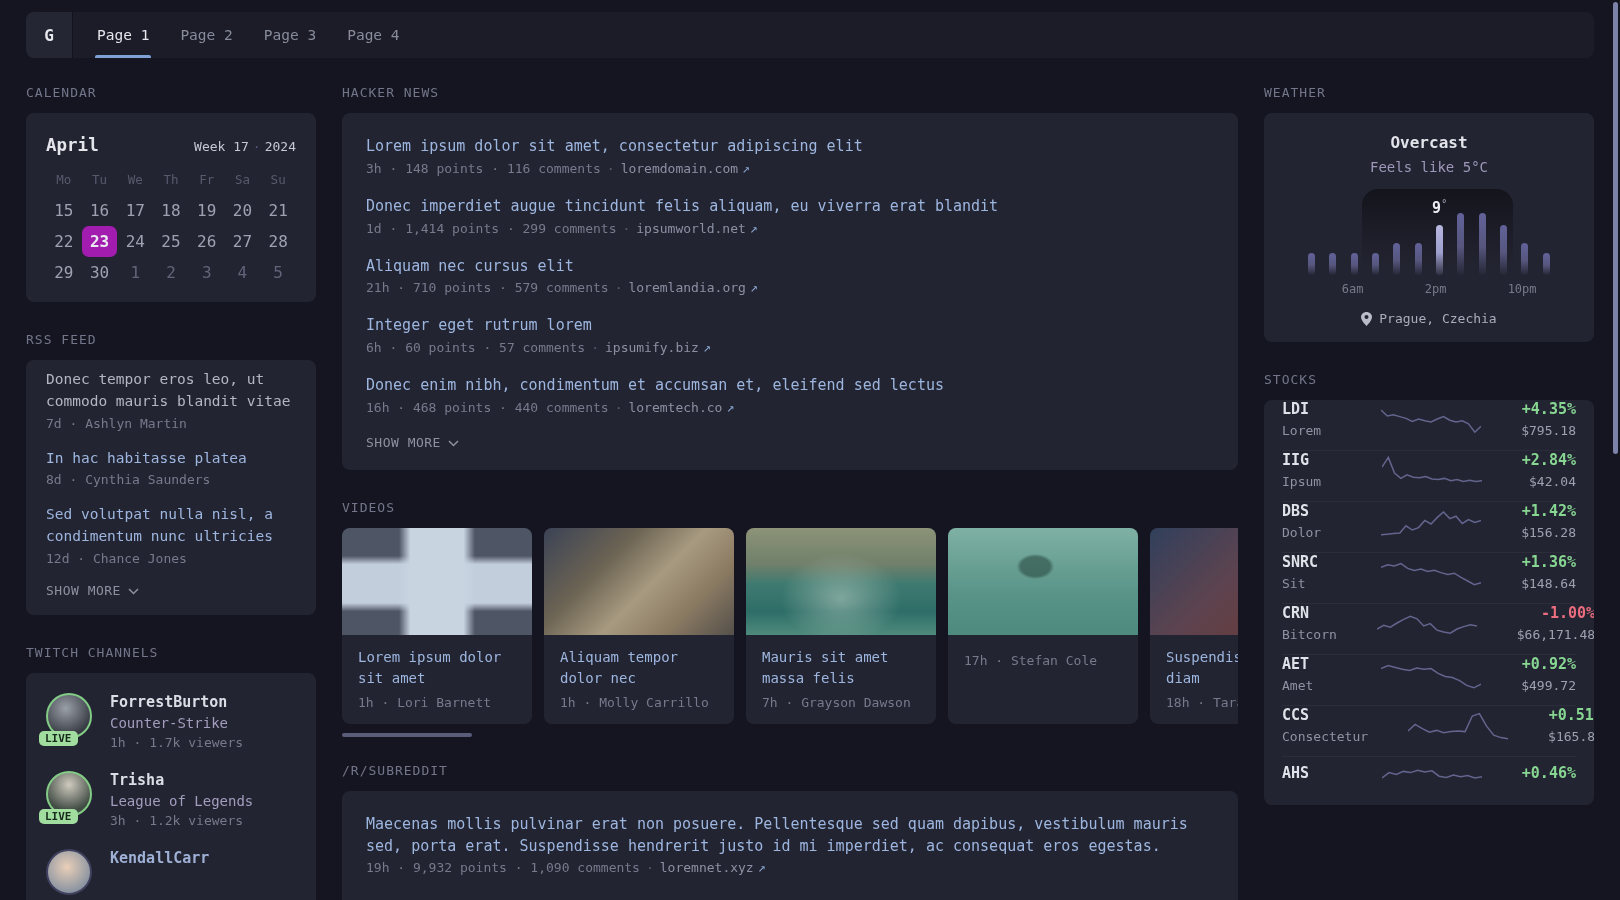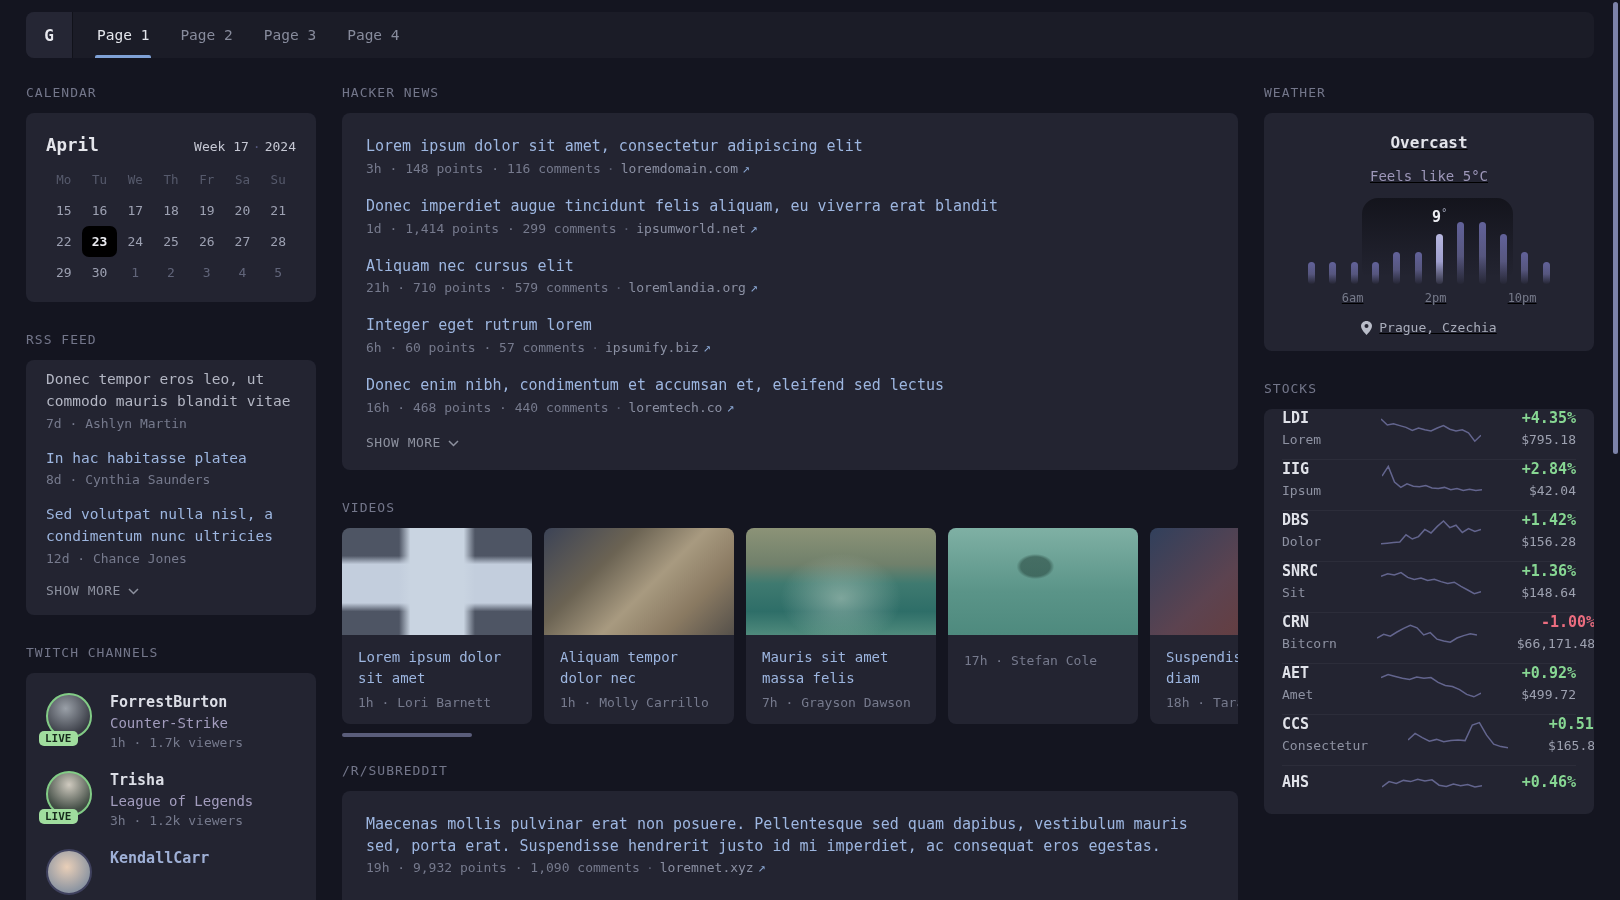--- a/index.html
+++ b/index.html
@@ -24,22 +24,22 @@
   
   .calendar-card { padding:22px 20px 14px; }
   .cal-header { display:flex; justify-content:space-between; align-items:baseline; }
   .cal-month { font-size:17.5px; font-weight:600; color:#e4e5eb; }
   .cal-week { font-size:13px; color:#c6c8d4; }
   .cal-week .dot { color:#55577e; margin:0 4px; }
   .cal-grid { display:grid; grid-template-columns:repeat(7,1fr); }
   .cal-weekdays { margin-top:17px; }
   .cal-wd { text-align:center; font-size:12.5px; color:#565a6c; }
   .cal-days { margin-top:8px; }
-  .cal-day { height:31px; display:flex; align-items:center; justify-content:center; font-size:13px; color:#9da1b2; }
-  .cal-day.selected { background:#000000; border-radius:7px; color:#eaebf0; font-weight:bold; }
+  .cal-day { height:31px; display:flex; align-items:center; justify-content:center; font-size:16px; color:#9da1b2; }
+  .cal-day.selected { background:#a21caf; border-radius:7px; color:#eaebf0; font-weight:bold; }
   .cal-day.muted { color:#61657a; }
 
   
   .rss-card { padding:9px 20px 17px; }
   .feed-item { margin-bottom:17px; }
   .feed-title { display:block; font-size:14.5px; line-height:1.5; color:#9db6e0; text-decoration:none; cursor:pointer; }
   .feed-title.read { color:#b3b6c3; }
   .meta { font-size:13px; color:#767a8d; margin-top:3px; }
   .show-more { display:flex; align-items:center; gap:7px; font-size:13px; letter-spacing:0.5px; color:#8d919f; cursor:pointer; }
   .show-more svg { margin-top:2px; }
@@ -82,23 +82,23 @@
                  linear-gradient(to bottom,#7fb0a4,#5a9488 60%,#4e8a7e); }
   .thumb-moody { background:linear-gradient(135deg,#31405c 0%,#5c4350 42%,#633f44 62%,#2f3a50 100%); }
   .video-body { padding:12px 16px 14px; }
   .video-title { display:block; font-size:14px; line-height:1.5; color:#9db6e0; text-decoration:none; height:42px; overflow:hidden; cursor:pointer; }
   .video-card:nth-child(5) .video-title { max-width:110px; }
   .video-meta { font-size:13px; color:#767a8d; margin-top:6px; white-space:nowrap; }
   .videos-scrollbar { margin-top:9px; height:4px; margin-bottom:26px; }
   .videos-scroll-thumb { width:130px; height:4px; border-radius:2px; background:#5a5d7a; }
 
   
-  .weather-card { padding:20px 18px 16px; text-align:center;text-decoration:underline; }
+  .weather-card { padding:20px 18px 16px; text-align:center; }
   .w-cond { font-size:16px; font-weight:bold; color:#e3e4ea; }
-  .w-feels { font-size:14px; color:#9d97b9; margin-top:16px; }
+  .w-feels { font-size:14px; color:#9d97b9; margin-top:7px; }
   .w-chart { position:relative; width:256px; margin:30px auto 0; }
   .w-daylight { position:absolute; left:24%; width:59%; top:-16px; height:86px; border-radius:16px;
                 background:linear-gradient(to bottom, rgba(7,7,11,0.55), rgba(7,7,11,0) 92%); }
   .w-bars { position:relative; display:flex; height:70px; }
   .w-cell { flex:1; display:flex; align-items:flex-end; justify-content:center; position:relative; }
   .w-bar { width:7px; border-radius:4px; background:linear-gradient(to bottom,#62629a 0%,#56567e 55%,rgba(86,86,126,0.05) 100%); }
   .w-bar.hl { background:linear-gradient(to bottom,#b7b7e0 0%,#9f9fce 55%,rgba(159,159,206,0.1) 100%); }
   .w-temp { position:absolute; left:50%; transform:translateX(-50%); color:#ecedf2; font-size:15px; font-weight:bold; white-space:nowrap; }
   .w-temp sup { color:#8e92a4; font-size:10px; }
   .w-hours { display:flex; margin-top:7px; position:relative; }

